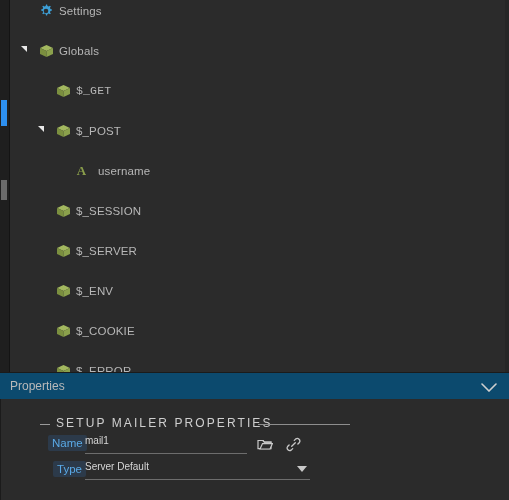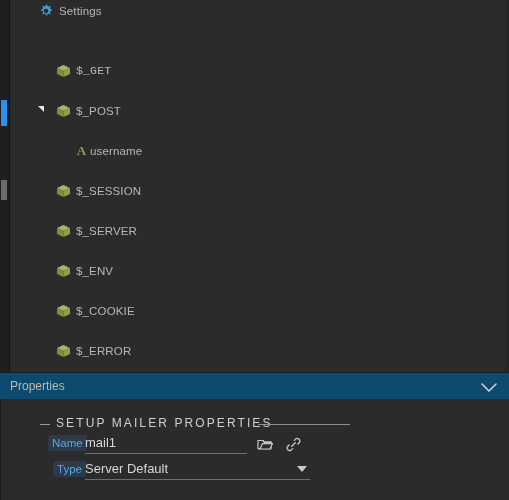--- a/index.html
+++ b/index.html
@@ -51,21 +51,21 @@
 
   .sec{position:absolute;left:40px;top:418px;width:320px;height:12px;}
   .sec .dash{position:absolute;left:0;top:6px;width:10px;height:1px;background:#9a9a9a;}
   .sec .sectitle{position:absolute;left:16px;top:-2px;font-size:12px;letter-spacing:2.1px;color:#cfcfcf;}
   .sec .line{position:absolute;left:218px;top:6px;width:92px;height:1px;background:#8e8e8e;}
 
   .field{position:absolute;height:20px;}
   .chip{display:inline-block;background:#2c3a4a;color:#5aa9e6;font-size:11.5px;
         padding:1px 4px;border-radius:2px;line-height:14px;}
   .underline{position:absolute;height:1px;background:#6d6d6d;}
-  .fval{position:absolute;color:#d6d6d6;font-size:13px;}
+  .fval{position:absolute;color:#d6d6d6;font-size:10px;}
   .caret{position:absolute;width:0;height:0;border-left:5px solid transparent;
          border-right:5px solid transparent;border-top:6px solid #c9c9c9;}
   .iconbtn{position:absolute;}
 </style>
 </head>
 <body>
 
 <div id="app">
 
   <div class="gutter">
@@ -73,37 +73,45 @@
     <div class="gutter-mark gray"></div>
   </div>
 
   <div class="tree" id="tree">
       <div class="row" style="top: 0px;">
         <span style="position: absolute; left: 29px; top: 0px; line-height: 20px;"><span class="ico gear"><svg width="14" height="14" viewBox="0 0 14 14">
               <path d="M7 0.6 l1.1 0 .35 1.5 1.25.52 1.3-.85.8.8-.85 1.3.52 1.25 1.5.35 0 1.1-1.5.35-.52 1.25.85 1.3-.8.8-1.3-.85-1.25.52-.35 1.5-1.1 0-.35-1.5-1.25-.52-1.3.85-.8-.8.85-1.3-.52-1.25-1.5-.35 0-1.1 1.5-.35.52-1.25-.85-1.3.8-.8 1.3.85 1.25-.52z" fill="#3d9fd6"></path>
               <circle cx="7" cy="7" r="2.3" fill="#2b2b2b"></circle>
             </svg></span><span class="label" style="margin-left: 6px;">Settings</span></span>
       </div>
+      <div class="row" style="top: 20px;">
+        <span class="arrow" style="left: 11px;"></span>
+        <span style="position: absolute; left: 29px; top: 0px; line-height: 20px;"><span class="ico cube"><svg width="15" height="14" viewBox="0 0 15 14">
+              <path d="M7.5 1 L14 4 L7.5 7 L1 4 Z" fill="#a3b85f"></path>
+              <path d="M1 4 L7.5 7 L7.5 13 L1 10 Z" fill="#7b8f3f"></path>
+              <path d="M14 4 L7.5 7 L7.5 13 L14 10 Z" fill="#8ba14c"></path>
+            </svg></span><span class="label" style="margin-left: 6px;">Globals</span></span>
+      </div>
       <div class="row" style="top: 40px;">
         <span style="position: absolute; left: 46px; top: 0px; line-height: 20px;"><span class="ico cube"><svg width="15" height="14" viewBox="0 0 15 14">
               <path d="M7.5 1 L14 4 L7.5 7 L1 4 Z" fill="#a3b85f"></path>
               <path d="M1 4 L7.5 7 L7.5 13 L1 10 Z" fill="#7b8f3f"></path>
               <path d="M14 4 L7.5 7 L7.5 13 L14 10 Z" fill="#8ba14c"></path>
             </svg></span><span class="label" style="margin-left: 6px; font-family: Liberation Mono, monospace;">$_GET</span></span>
       </div>
       <div class="row" style="top: 60px;">
         <span class="arrow" style="left: 28px;"></span>
         <span style="position: absolute; left: 46px; top: 0px; line-height: 20px;"><span class="ico cube"><svg width="15" height="14" viewBox="0 0 15 14">
               <path d="M7.5 1 L14 4 L7.5 7 L1 4 Z" fill="#a3b85f"></path>
               <path d="M1 4 L7.5 7 L7.5 13 L1 10 Z" fill="#7b8f3f"></path>
               <path d="M14 4 L7.5 7 L7.5 13 L14 10 Z" fill="#8ba14c"></path>
             </svg></span><span class="label" style="margin-left: 6px;">$_POST</span></span>
       </div>
       <div class="row" style="top: 80px;">
-        <span style="position: absolute; left: 65px; top: 0px; line-height: 20px;"><span class="ico aglyph">A</span><span class="label" style="margin-left: 2px;">username</span></span>
+        <span style="position: absolute; left: 65px; top: 0px; line-height: 20px;"><span class="ico aglyph">A</span><span class="label" style="margin-left: 10px;">username</span></span>
       </div>
       <div class="row" style="top: 100px;">
         <span style="position: absolute; left: 46px; top: 0px; line-height: 20px;"><span class="ico cube"><svg width="15" height="14" viewBox="0 0 15 14">
               <path d="M7.5 1 L14 4 L7.5 7 L1 4 Z" fill="#a3b85f"></path>
               <path d="M1 4 L7.5 7 L7.5 13 L1 10 Z" fill="#7b8f3f"></path>
               <path d="M14 4 L7.5 7 L7.5 13 L14 10 Z" fill="#8ba14c"></path>
             </svg></span><span class="label" style="margin-left: 6px;">$_SESSION</span></span>
       </div>
       <div class="row" style="top: 120px;">
         <span style="position: absolute; left: 46px; top: 0px; line-height: 20px;"><span class="ico cube"><svg width="15" height="14" viewBox="0 0 15 14">

